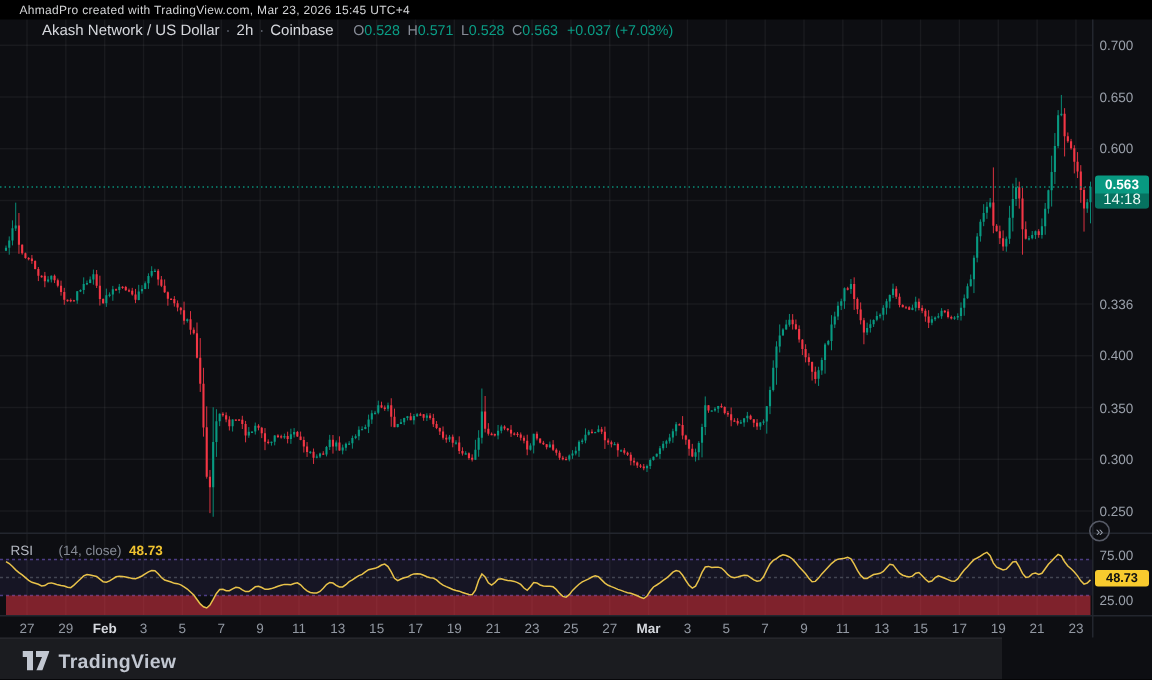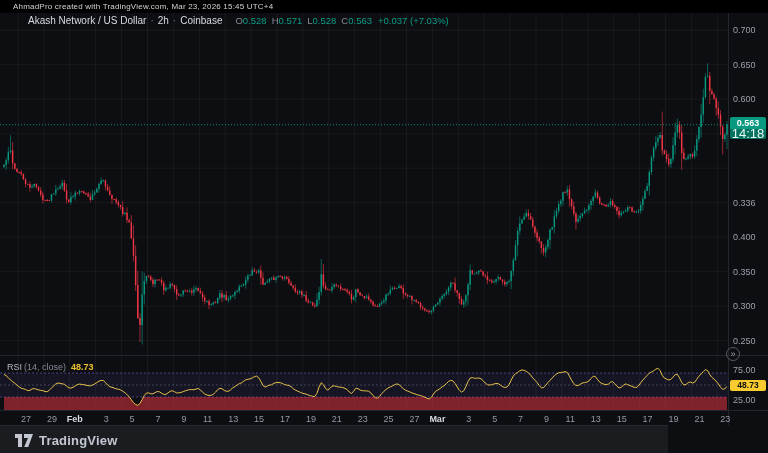--- a/index.html
+++ b/index.html
@@ -9,31 +9,31 @@
     color:#d3d4d6;font-size:8px;line-height:13px;padding-left:13px;box-sizing:border-box;letter-spacing:.2px;}
   svg.canvas{position:absolute;left:0;top:0;width:768px;height:453px;display:block;}
   .legend{position:absolute;left:28px;top:15px;font-size:10px;color:#d7d9de;white-space:nowrap;}
   .legend .sep{color:#6f7480;margin:0 4px;}
   .legend .itv,.legend .exch{color:#d7d9de;}
   .legend .ohlc{margin-left:8px;}
   .legend .ohlc .lbl{color:#868b96;font-size:9.5px;margin-left:5px;}
   .legend .ohlc .val{color:#0a9e86;font-size:9.5px;}
   .legend .chg{color:#0a9e86;font-size:9.5px;margin-left:6px;}
   .price-label{position:absolute;left:733px;width:34px;font-size:9px;color:#9aa0aa;text-align:left;}
-  .time-label{position:absolute;top:414px;width:26px;text-align:right;font-size:9px;color:#9298a2;}
+  .time-label{position:absolute;top:414px;width:26px;text-align:center;font-size:9px;color:#9298a2;}
   .time-label.month{color:#d5d8de;font-weight:bold;}
   .rsi-tick{position:absolute;left:733px;width:34px;font-size:9px;color:#9aa0aa;}
   .price-badge{position:absolute;left:730px;top:117px;width:36px;border-radius:2px;overflow:hidden;
     background:#089981;color:#fff;text-align:center;}
   .price-badge .p{font-size:9px;font-weight:bold;line-height:12px;}
-  .price-badge .cd{font-size:13px;line-height:10px;background:rgba(0,0,0,0.25);color:#eafaf5;}
+  .price-badge .cd{font-size:10px;line-height:10px;background:rgba(0,0,0,0.25);color:#eafaf5;}
   .rsi-badge{position:absolute;left:730px;top:380px;width:36px;height:11px;border-radius:2px;
     background:#f8cb2e;color:#101010;font-size:8.5px;font-weight:bold;text-align:center;line-height:11px;}
   .rsi-legend{position:absolute;left:7px;top:362px;font-size:9px;color:#b4b8c1;white-space:nowrap;}
-  .rsi-legend .params{color:#868b96;margin-left:2px;text-align:right;}
+  .rsi-legend .params{color:#868b96;margin-left:17px;text-align:right;}
   .rsi-legend .rsi-val{color:#f0c330;font-weight:bold;margin-left:5px;}
   .scroll-btn{position:absolute;left:726px;top:347px;width:14px;height:14px;border-radius:50%;
     border:1px solid #565a66;background:transparent;color:#9aa0ac;font-size:9px;line-height:11px;
     text-align:center;padding:0;cursor:pointer;box-sizing:border-box;}
   .footer{position:absolute;left:0;top:425px;width:668px;height:28px;background:#1b1c20;border-top:1px solid #26272c;box-sizing:border-box;}
   .tv-logo{position:absolute;left:15px;top:7px;display:flex;align-items:center;gap:6px;color:#c2c7d1;}
   .tv-logo .wordmark{font-size:13px;font-weight:bold;letter-spacing:.2px;}
 </style>
 </head>
 <body>

